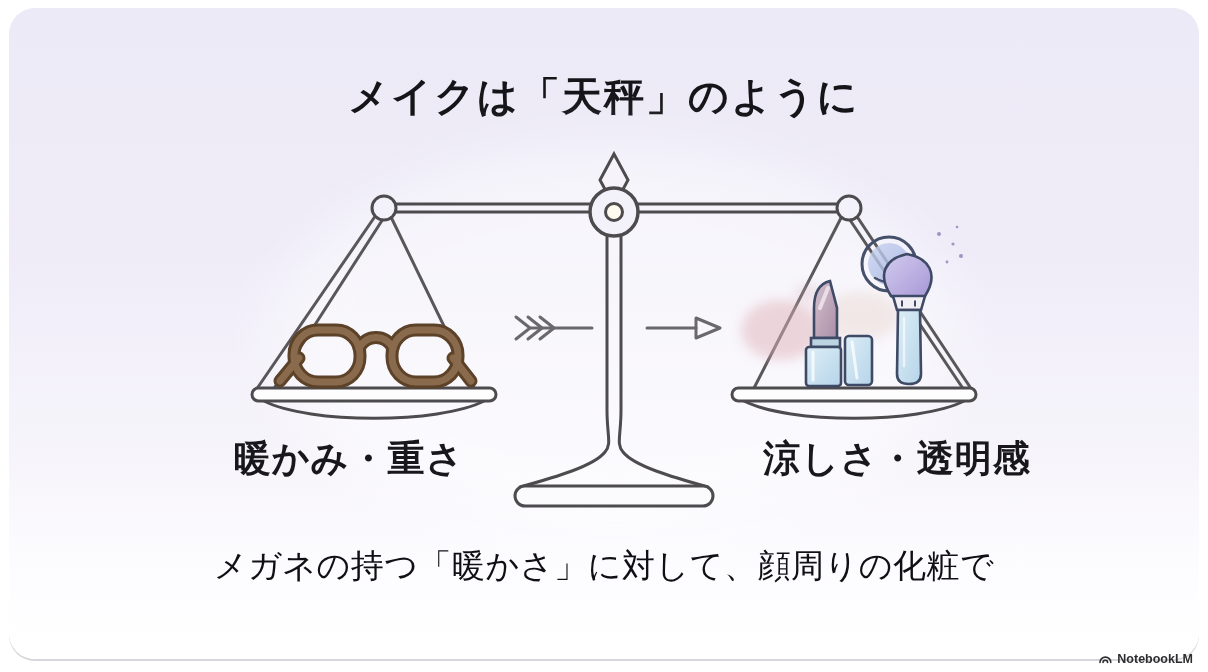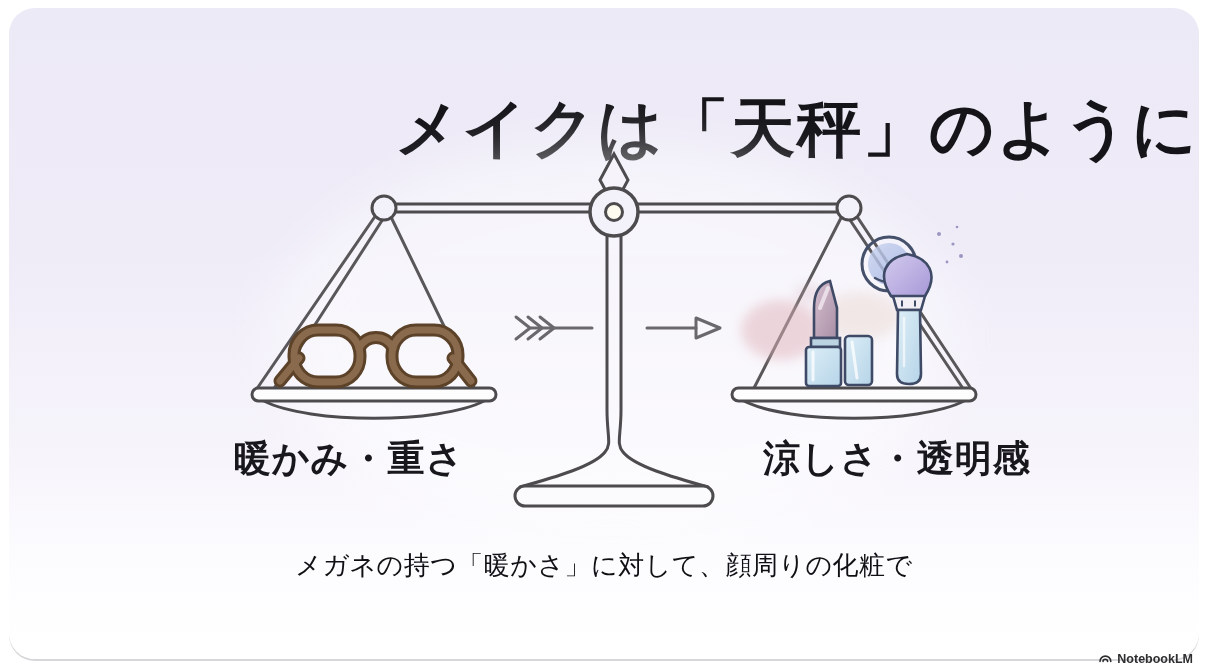--- a/index.html
+++ b/index.html
@@ -10,36 +10,36 @@
   }
   .card{
     position:absolute;left:9px;top:8px;width:1190px;height:651px;
     border-radius:26px;
     background:linear-gradient(180deg,#eceaf6 0%,#efecf8 38%,#f7f5fb 70%,#fdfdff 88%,#ffffff 100%);
     box-shadow:0 2px 0 rgba(110,108,122,.28);
     overflow:hidden;
   }
   .title{
     position:absolute;left:0;top:34px;width:100%;
-    text-align:right;font-size:64px;font-weight:700;color:#151419;
+    text-align:center;font-size:40px;font-weight:700;color:#151419;
     letter-spacing:2px;
   }
   .illustration{position:absolute;left:0;top:0;width:1208px;height:672px;}
   .pan-label{
     position:absolute;top:426px;text-align:center;
     font-size:37px;font-weight:700;color:#17171c;letter-spacing:1px;white-space:nowrap;
   }
   .pan-label.left{left:140px;width:400px;}
   .pan-label.right{left:688px;width:400px;}
   .caption{
     position:absolute;left:0;top:534px;width:100%;text-align:center;
-    font-size:26px;font-weight:500;color:#101014;line-height:47px;letter-spacing:.5px;
+    font-size:33px;font-weight:500;color:#101014;line-height:47px;letter-spacing:.5px;
   }
   .watermark{
-    position:absolute;right:15px;bottom:6px;display:flex;gap:5px;
+    position:absolute;right:15px;bottom:6px;display:flex;align-items:center;gap:5px;
     font-size:12.5px;font-weight:600;color:#2e2e31;
   }
   .watermark svg{display:block;}
 </style>
 </head>
 <body>
 
 <div class="card">
   <h1 class="title">メイクは「天秤」のように</h1>
 

